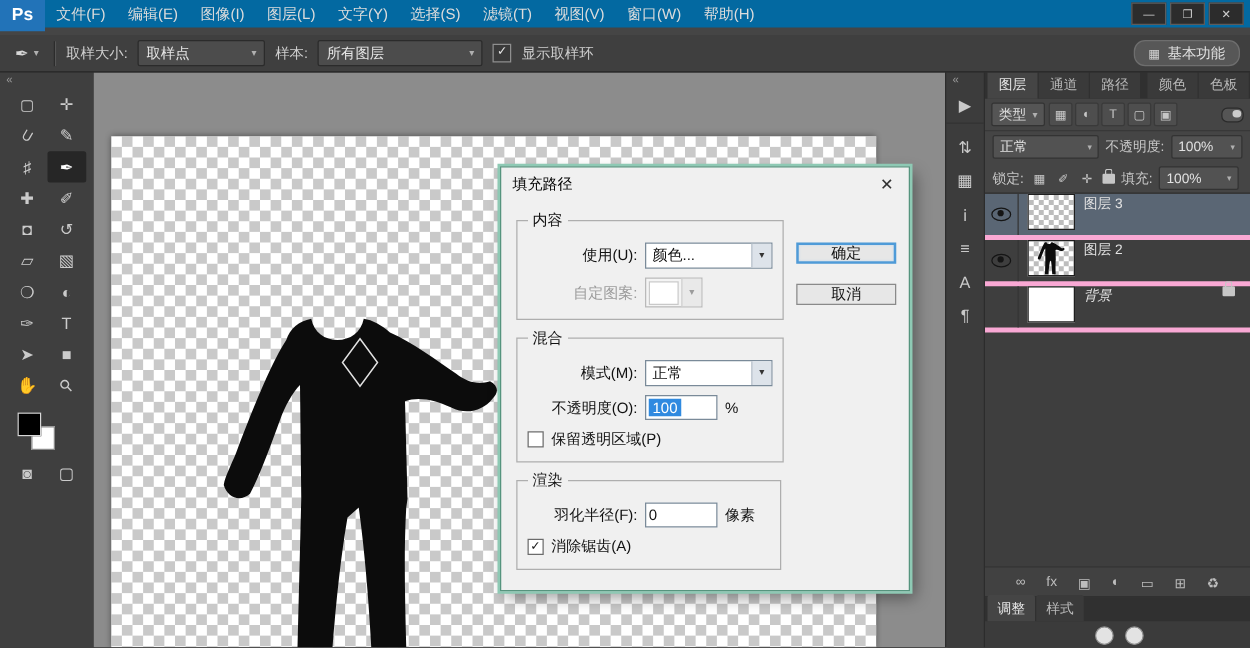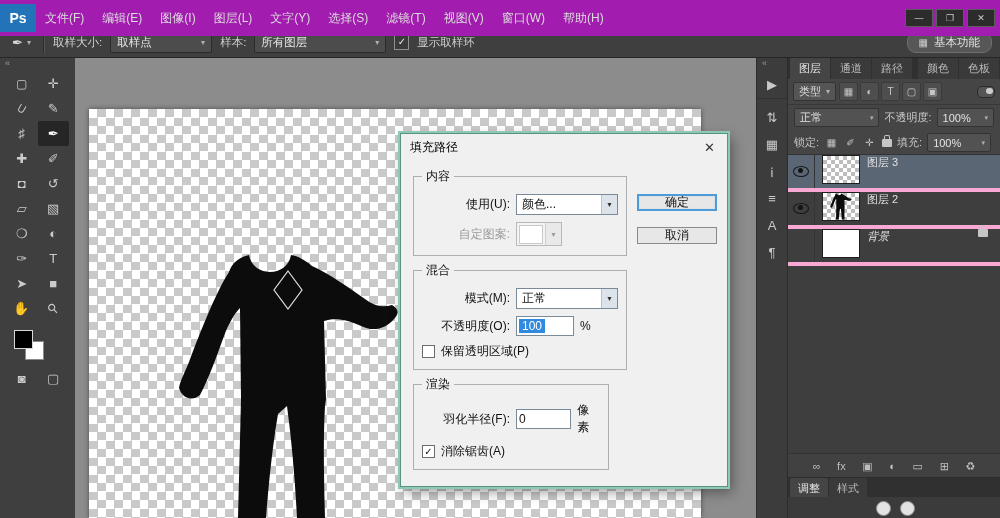--- a/index.html
+++ b/index.html
@@ -1,20 +1,20 @@
 <!DOCTYPE html>
 <html><head>
 <meta charset="utf-8">
 <style>
   html,body{margin:0;padding:0;background:#222;}
   #app{position:relative;width:1000px;height:518px;background:#454545;overflow:hidden;
        font-family:"Liberation Sans",sans-serif;font-size:12px;color:#ddd;user-select:none;}
 
   
-  .menubar{position:absolute;left:0;top:0;right:0;height:36px;background:#a21caf;display:flex;align-items:center;z-index:10;}
+  .menubar{position:absolute;left:0;top:0;right:0;height:22px;background:#0369a1;display:flex;align-items:center;z-index:10;}
   .ps-logo{width:36px;height:28px;background:#2273b8;color:#fff;font-weight:bold;font-size:14px;
            display:flex;align-items:center;justify-content:center;}
   .menu-items{display:flex;align-items:center;}
   .menu-item{padding:0 9px;line-height:28px;font-size:12px;color:#dcdcdc;white-space:nowrap;}
   .win-controls{margin-left:auto;display:flex;gap:3px;padding-right:5px;}
   .win-btn{width:26px;height:16px;border:1px solid #5c5c5c;background:#2c2c2c;color:#cfcfcf;
            font-size:9px;display:flex;align-items:center;justify-content:center;}
 
   
   .options-bar{position:absolute;left:0;top:28px;right:0;height:29px;background:#3f3f3f;
@@ -61,21 +61,21 @@
 
   
   .dock-strip{position:absolute;right:212px;top:57px;bottom:0;width:30px;background:#3c3c3c;
               border-left:1px solid #2c2c2c;border-right:1px solid #2c2c2c;}
   .dock-icons{display:flex;flex-direction:column;align-items:stretch;}
   .dock-icon{height:27px;display:flex;align-items:center;justify-content:center;color:#c9c9c9;font-size:13px;}
   .dock-icon:first-child{margin-bottom:5px;border-bottom:1px solid #323232;}
 
   
   .right-panels{position:absolute;right:0;top:57px;bottom:0;width:212px;background:#454545;}
-  .panel-tabs{height:22px;background:#303030;display:flex;padding-left:2px;}
+  .panel-tabs{height:22px;background:#303030;display:flex;align-items:flex-end;padding-left:2px;}
   .panel-tab{padding:4px 9px 4px;font-size:11px;background:#3a3a3a;color:#b9b9b9;margin:0 1px 0 0;
              border-radius:2px 2px 0 0;white-space:nowrap;}
   .panel-tab.active{background:#454545;color:#e6e6e6;}
   .side-tabs{margin-left:auto;display:flex;}
   .filter-row{height:25px;display:flex;align-items:center;gap:3px;padding:0 5px;border-bottom:1px solid #383838;}
   .filter-kind{height:17px;display:flex;align-items:center;gap:5px;background:#555;border:1px solid #333;
                border-radius:2px;padding:0 5px;font-size:11px;color:#ddd;}
   .filter-icons{display:flex;gap:2px;}
   .filter-icon{width:17px;height:17px;display:flex;align-items:center;justify-content:center;background:#4e4e4e;
                border:1px solid #3a3a3a;color:#c6c6c6;font-size:10px;border-radius:2px;}
@@ -113,21 +113,21 @@
   .bottom-group .panel-tab{padding:3px 8px;}
   .adj-icons{display:flex;gap:9px;padding:4px 0 0 88px;}
   .adj-icon{width:13px;height:13px;border-radius:50%;background:#e3e3e3;border:1px solid #909090;}
 
   
   .dialog{position:absolute;left:400px;top:133px;width:326px;background:#f0f0f0;color:#111;z-index:50;
           border:1px solid #56947e;box-shadow:0 0 0 2px #8ec9b4, 4px 5px 12px rgba(0,0,0,.4);}
   .dlg-title{height:26px;display:flex;align-items:center;padding:0 9px;font-size:12px;color:#000;}
   .dlg-close{margin-left:auto;font-size:13px;color:#333;padding:0 3px;}
   .dlg-body{position:relative;padding:2px 10px 12px;}
-  fieldset.group{border:1px solid #aeaeae;width:196px;box-sizing:border-box;margin:6px 0 4px 2px;padding:2px 8px 9px;}
+  fieldset.group{border:1px solid #aeaeae;width:212px;box-sizing:border-box;margin:6px 0 4px 2px;padding:2px 8px 9px;}
   fieldset.group legend{padding:0 4px;font-size:12px;color:#111;}
   .frow{display:flex;align-items:center;margin-top:7px;}
   .flabel{width:88px;text-align:right;margin-right:6px;flex:none;font-size:12px;}
   .disabled{color:#9b9b9b;}
   .win-dd{width:102px;height:21px;box-sizing:border-box;background:#fff;border:1px solid #7a8a99;display:flex;
           align-items:center;padding-left:5px;font-size:12px;color:#111;}
   .dd-arrow{margin-left:auto;align-self:stretch;width:15px;display:flex;align-items:center;justify-content:center;
             background:#dde3ea;border-left:1px solid #b9c2cc;font-size:7px;color:#333;}
   .pattern-well{width:46px;height:24px;box-sizing:border-box;display:flex;align-items:center;
                 border:1px solid #b9b9b9;background:#f4f4f4;}

